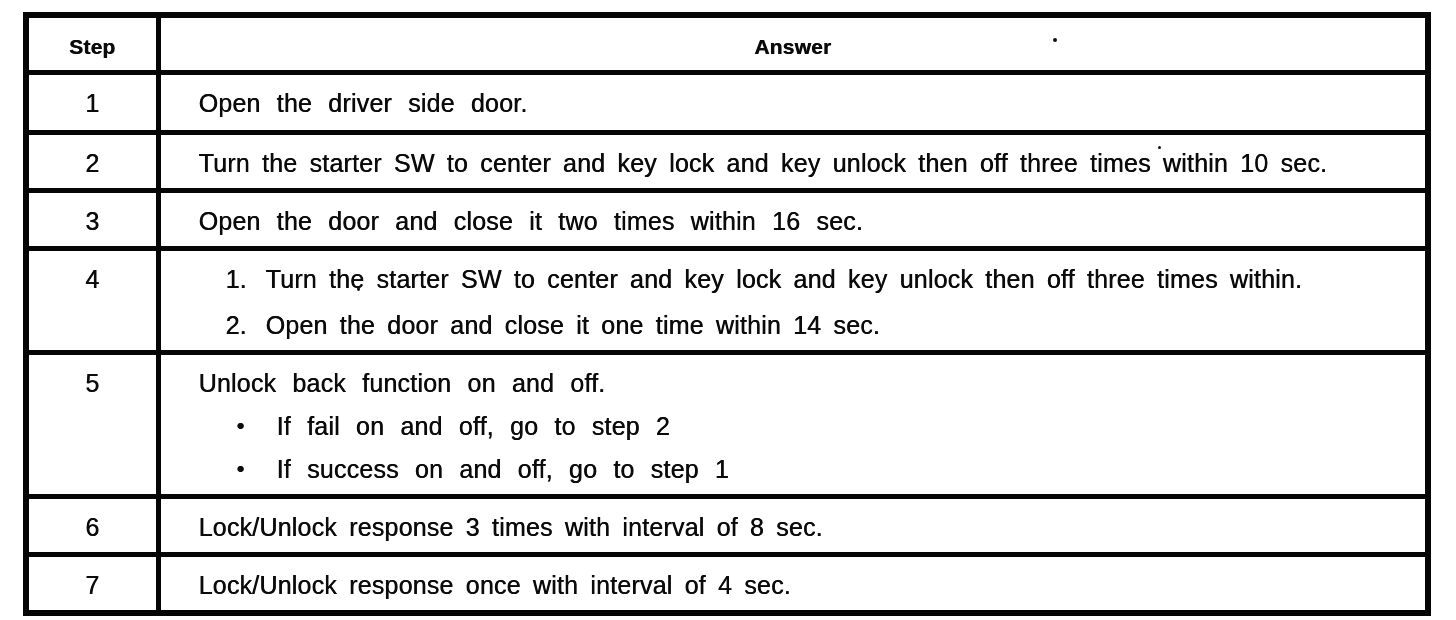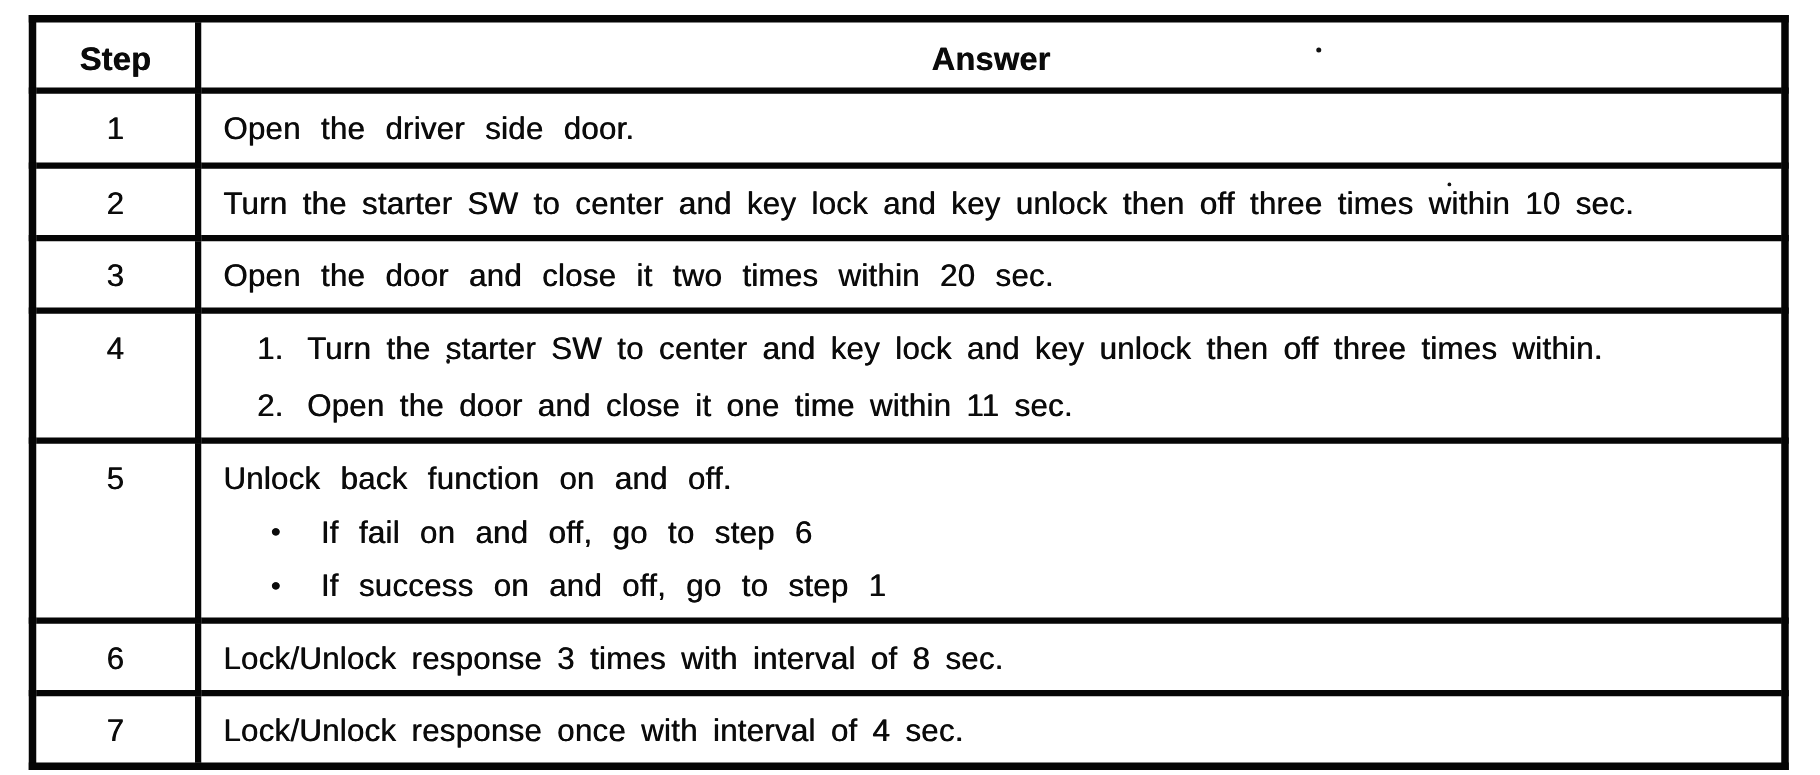--- a/index.html
+++ b/index.html
@@ -47,35 +47,35 @@
     line-height: 30px;
     letter-spacing: 0.2px;
     word-spacing: 5px;
     text-shadow: 0.45px 0 0 currentColor; 
   }
   .wide {
     word-spacing: 9px;
   }
   th .txt {
     font-weight: bold;
-    font-size: 26px;
+    font-size: 21px;
   }
   td.step-c .txt {
     display: block;
     padding-top: 13px;
   }
   th.step-h .txt, th.action-h .txt {
     display: block;
     padding-top: 14px;
     text-align: center;
   }
   td.action-c {
     padding: 13px 18px 10px 18px;
   }
-  .line { display: block; }
+  .line { display: block; margin-left: 20px; }
   .line + .line { margin-top: 13px; }
   .row4-gap + .row4-gap { margin-top: 16px; }
   .listline {
     display: flex;
   }
   .listline.numbered { padding-left: 27px; }
   .listline.bulleted { padding-left: 38px; }
   .marker {
     flex: 0 0 40px;
   }
@@ -138,49 +138,49 @@
       <td class="action-c">
         <span class="line txt">Turn the starter SW to center and key lock and key unlock then off three times within 10 sec.</span>
       </td>
     </tr>
 
     <tr class="h-r3">
       <td class="step-c">
         <span class="txt">3</span>
       </td>
       <td class="action-c">
-        <span class="line txt wide">Open the door and close it two times within 20 sec.</span>
+        <span class="line txt wide">Open the door and close it two times within 16 sec.</span>
       </td>
     </tr>
 
     <tr class="h-r4">
       <td class="step-c">
         <span class="txt">4</span>
       </td>
       <td class="action-c">
         <span class="line row4-gap listline numbered txt">
           <span class="marker">1.</span>
           <span>Turn the starter SW to center and key lock and key unlock then off three times within.</span>
         </span>
         <span class="line row4-gap listline numbered txt">
           <span class="marker">2.</span>
-          <span>Open the door and close it one time within 11 sec.</span>
+          <span>Open the door and close it one time within 14 sec.</span>
         </span>
       </td>
     </tr>
 
     <tr class="h-r5">
       <td class="step-c">
         <span class="txt">5</span>
       </td>
       <td class="action-c">
         <span class="line txt wide">Unlock back function on and off.</span>
         <span class="line listline bulleted txt wide">
           <span class="marker">•</span>
-          <span>If fail on and off, go to step 6</span>
+          <span>If fail on and off, go to step 2</span>
         </span>
         <span class="line listline bulleted txt wide">
           <span class="marker">•</span>
           <span>If success on and off, go to step 1</span>
         </span>
       </td>
     </tr>
 
     <tr class="h-r6">
       <td class="step-c">

